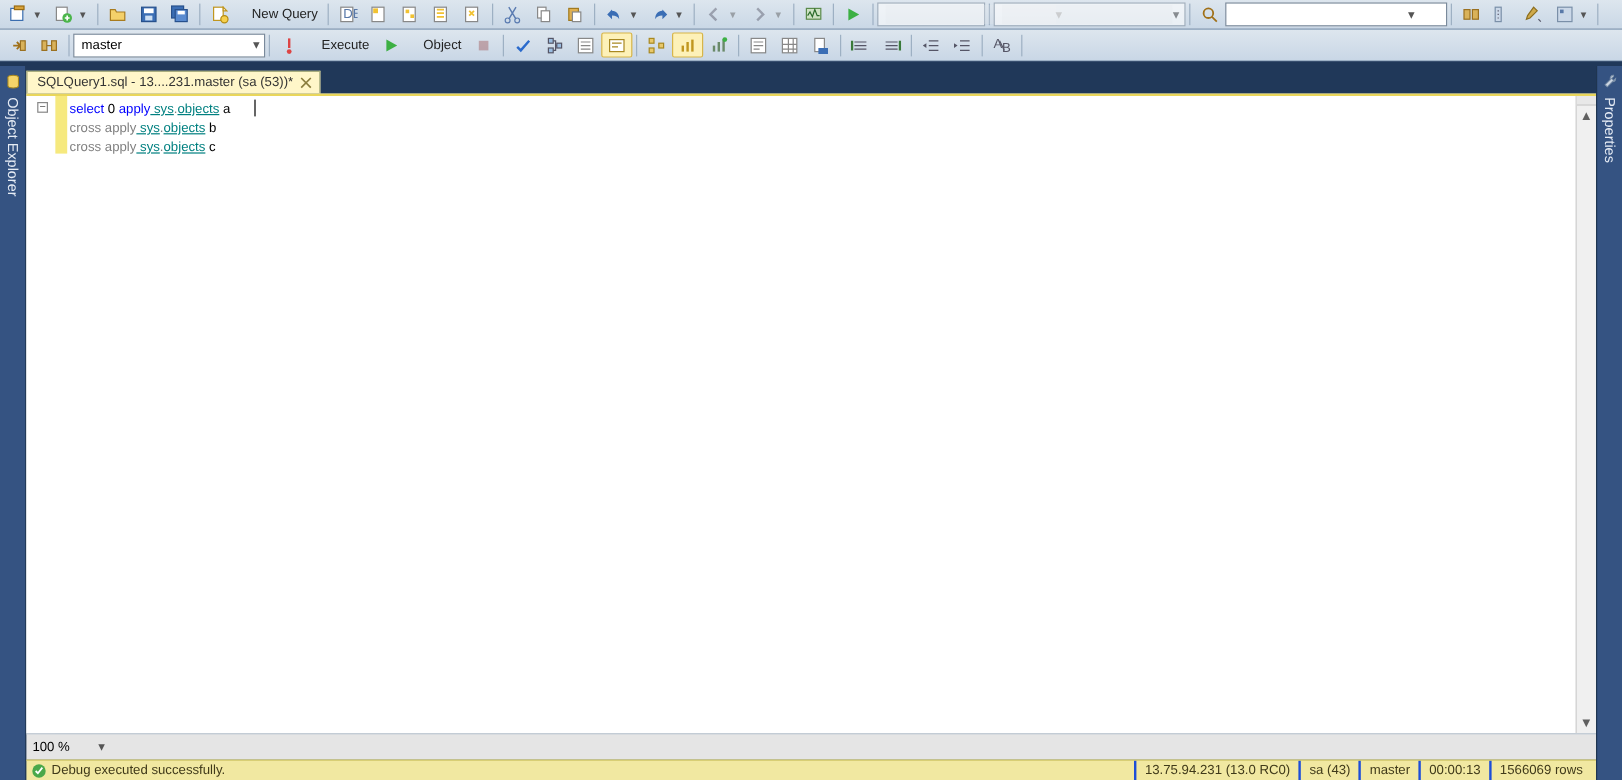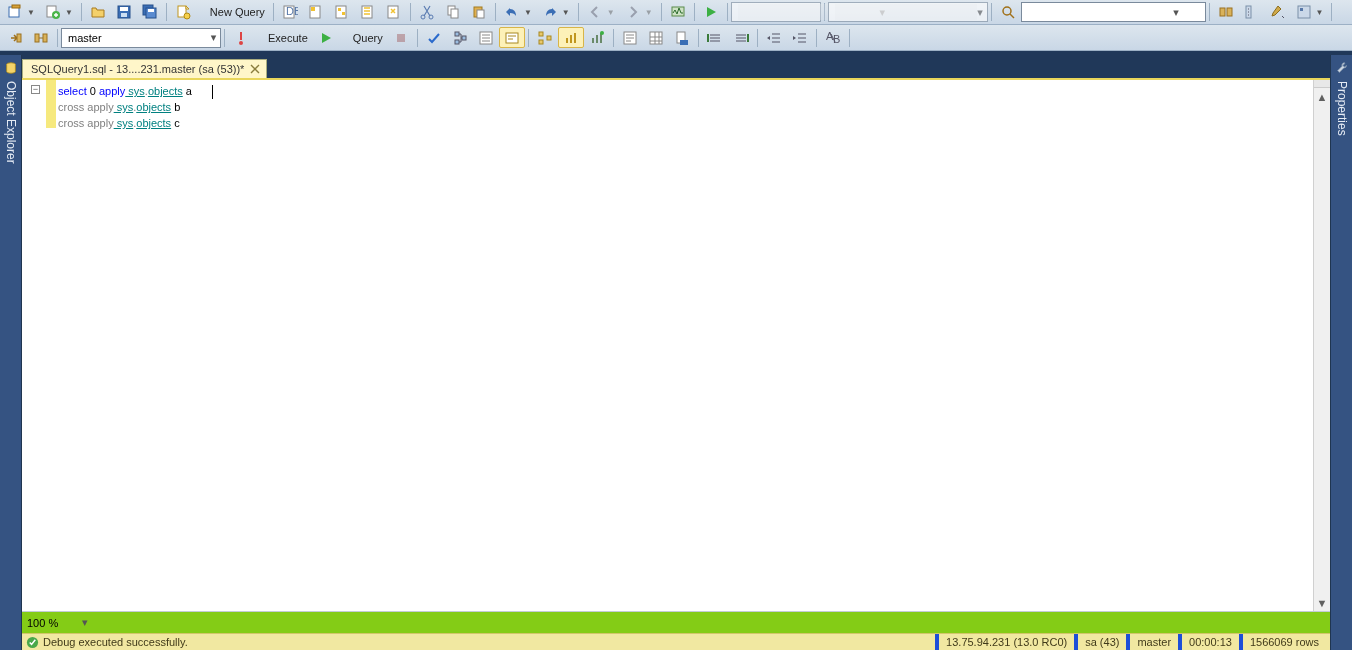--- a/index.html
+++ b/index.html
@@ -43,28 +43,28 @@
 .gray { color:#808080; }
 .ident { color:#000; }
 .minus { position:absolute; left:9px; top:5px; width:9px;height:9px;border:1px solid #888;background:#fff;display:flex;align-items:center;justify-content:center;color:#555;font-size:9px;line-height:1;cursor:pointer; }
 .cursor { display:inline-block; width:1px; height:14px; background:#000; vertical-align:middle; margin-left:20px; }
 
 .vscroll { position:absolute; right:0; top:0; bottom:0; width:17px; background:#f0f0f0; border-left:1px solid #d0d0d0; }
 .vscroll .arrow { height:17px;display:flex;align-items:center;justify-content:center;color:#606060;cursor:pointer; }
 .vscroll .spl { height:8px; background:#e8e8e8; border-bottom:1px solid #ccc; }
 
 
-.zoombar { position:absolute; left:0; right:0; bottom:17px; height:22px; background:#84cc16; border-top:1px solid #c3ccd6; display:flex;align-items:center; padding:0 5px; gap:20px;}
+.zoombar { position:absolute; left:0; right:0; bottom:17px; height:22px; background:#e5e5e5; border-top:1px solid #c3ccd6; display:flex;align-items:center; padding:0 5px; gap:20px;}
 .zoombar .dd { width:13px; text-align:center; color:#555; cursor:pointer; }
 
 
 .statusbar { position:absolute; left:0; right:0; bottom:0; height:17px; background:#f1e8a1; border-top:1px solid #d2c76a; display:flex; align-items:center; padding:0 4px; gap:0; font-size:11px; color:#403a1a; }
 .statusbar .ok { width:13px;height:13px;margin-right:4px; }
 .statusbar .grow { flex:1; }
-.statusbar .cell { padding:0 7px; border-left:4px solid #1d4ed8; height:100%; display:flex;align-items:center; }
+.statusbar .cell { padding:0 7px; border-left:2px solid #1d4ed8; height:100%; display:flex;align-items:center; }
 
 .ico { width:16px; height:16px; }
 </style>
 </head>
 <body>
 
 <div class="toolbar">
   <div class="tbtn">
       <svg class="ico" viewBox="0 0 16 16">
         <rect x="2" y="3" width="10" height="10" fill="#fff" stroke="#3a6daf"></rect>
@@ -274,21 +274,21 @@
       <svg class="ico" viewBox="0 0 16 16">
         <rect x="7" y="2" width="2" height="8" fill="#d44"></rect>
         <circle cx="8" cy="13" r="2" fill="#d44"></circle>
       </svg>
       <span>Execute</span>
     </div>
   <div class="tbtn txt">
       <svg class="ico" viewBox="0 0 16 16">
         <path d="M4 3l9 5-9 5z" fill="#3cb043"></path>
       </svg>
-      <span>Query</span>
+      <span>Object</span>
     </div>
   <div class="tbtn" style="opacity:.4">
       <svg class="ico" viewBox="0 0 16 16">
         <rect x="4" y="4" width="8" height="8" fill="#9a4a4a"></rect>
       </svg>
     </div>
   <div class="sep"></div>
   <div class="tbtn">
       <svg class="ico" viewBox="0 0 16 16">
         <path d="M3 9l3 3 7-8" fill="none" stroke="#2a6acc" stroke-width="2"></path>

